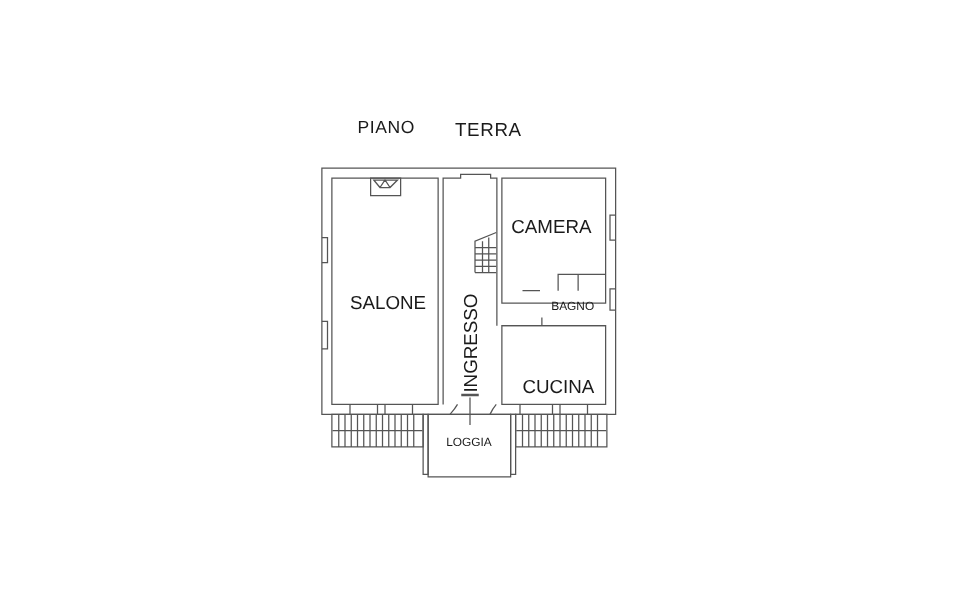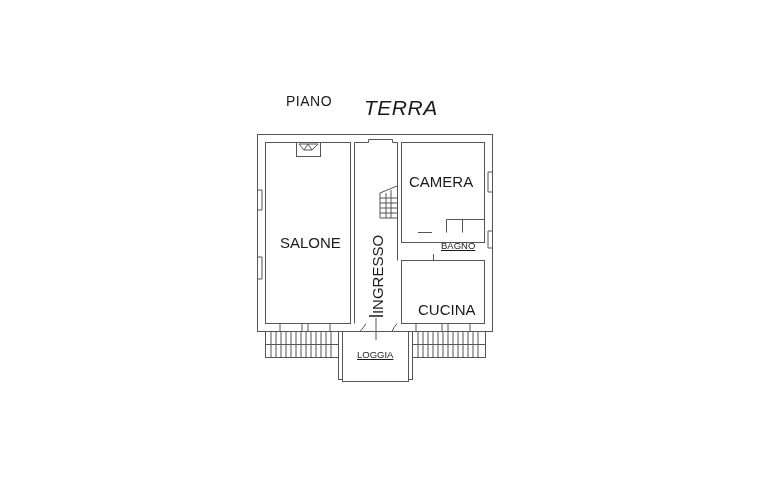--- a/index.html
+++ b/index.html
@@ -1,22 +1,22 @@
 <!DOCTYPE html>
 <html><head>
   <meta charset="utf-8">
   <style>
     html, body { margin: 0; padding: 0; background: #ffffff; }
     body { width: 764px; height: 492px; position: relative; overflow: hidden; font-family: "Liberation Sans", sans-serif; }
     #plan { position: absolute; left: 0; top: 0; width: 764px; height: 492px; }
     .label { position: absolute; color: #1a1a1a; white-space: nowrap; }
     .title-a { left: 286px; top: 93px; font-size: 14px; letter-spacing: 0.5px; }
-    .title-b { left: 364px; top: 96px; font-size: 21px; letter-spacing: 0.5px; font-style: italic; }
+    .title-b { left: 364px; top: 96px; font-size: 15px; letter-spacing: 0.5px; }
     .room { font-size: 15px; }
-    .small { font-size: 9.5px; text-decoration: underline; }
+    .small { font-size: 9.5px; }
   </style>
 </head>
 <body>
 
 <svg id="plan" viewBox="0 0 764 492" xmlns="http://www.w3.org/2000/svg">
   <g fill="none" stroke="#555" stroke-width="1">
 
     <rect x="257.5" y="134.5" width="235" height="197"></rect>
 
     <rect x="265.5" y="142.5" width="85" height="181"></rect>

